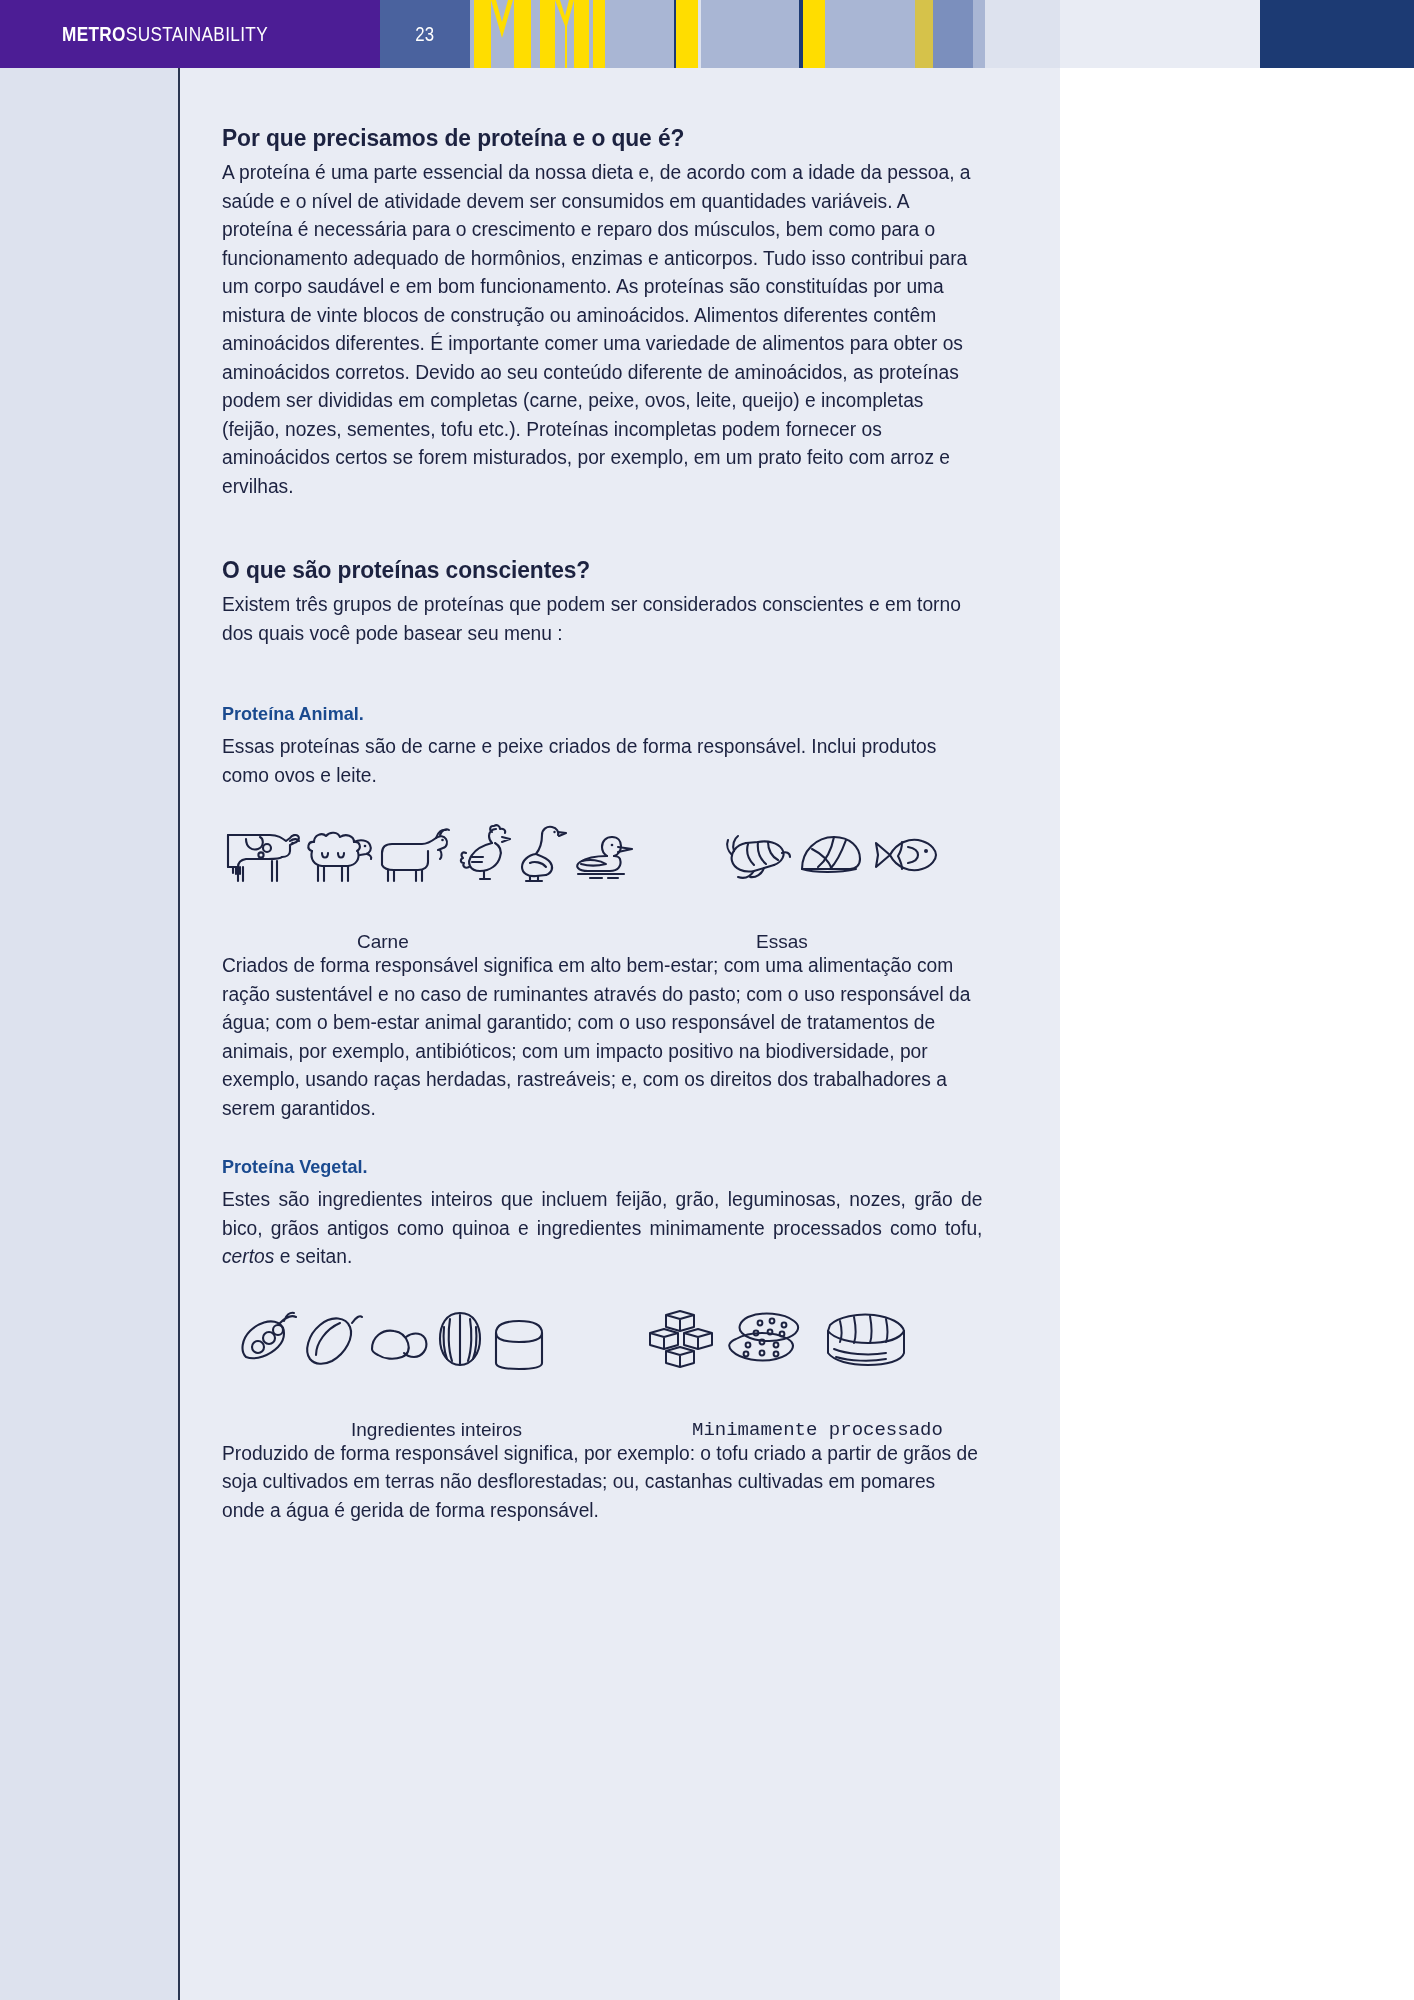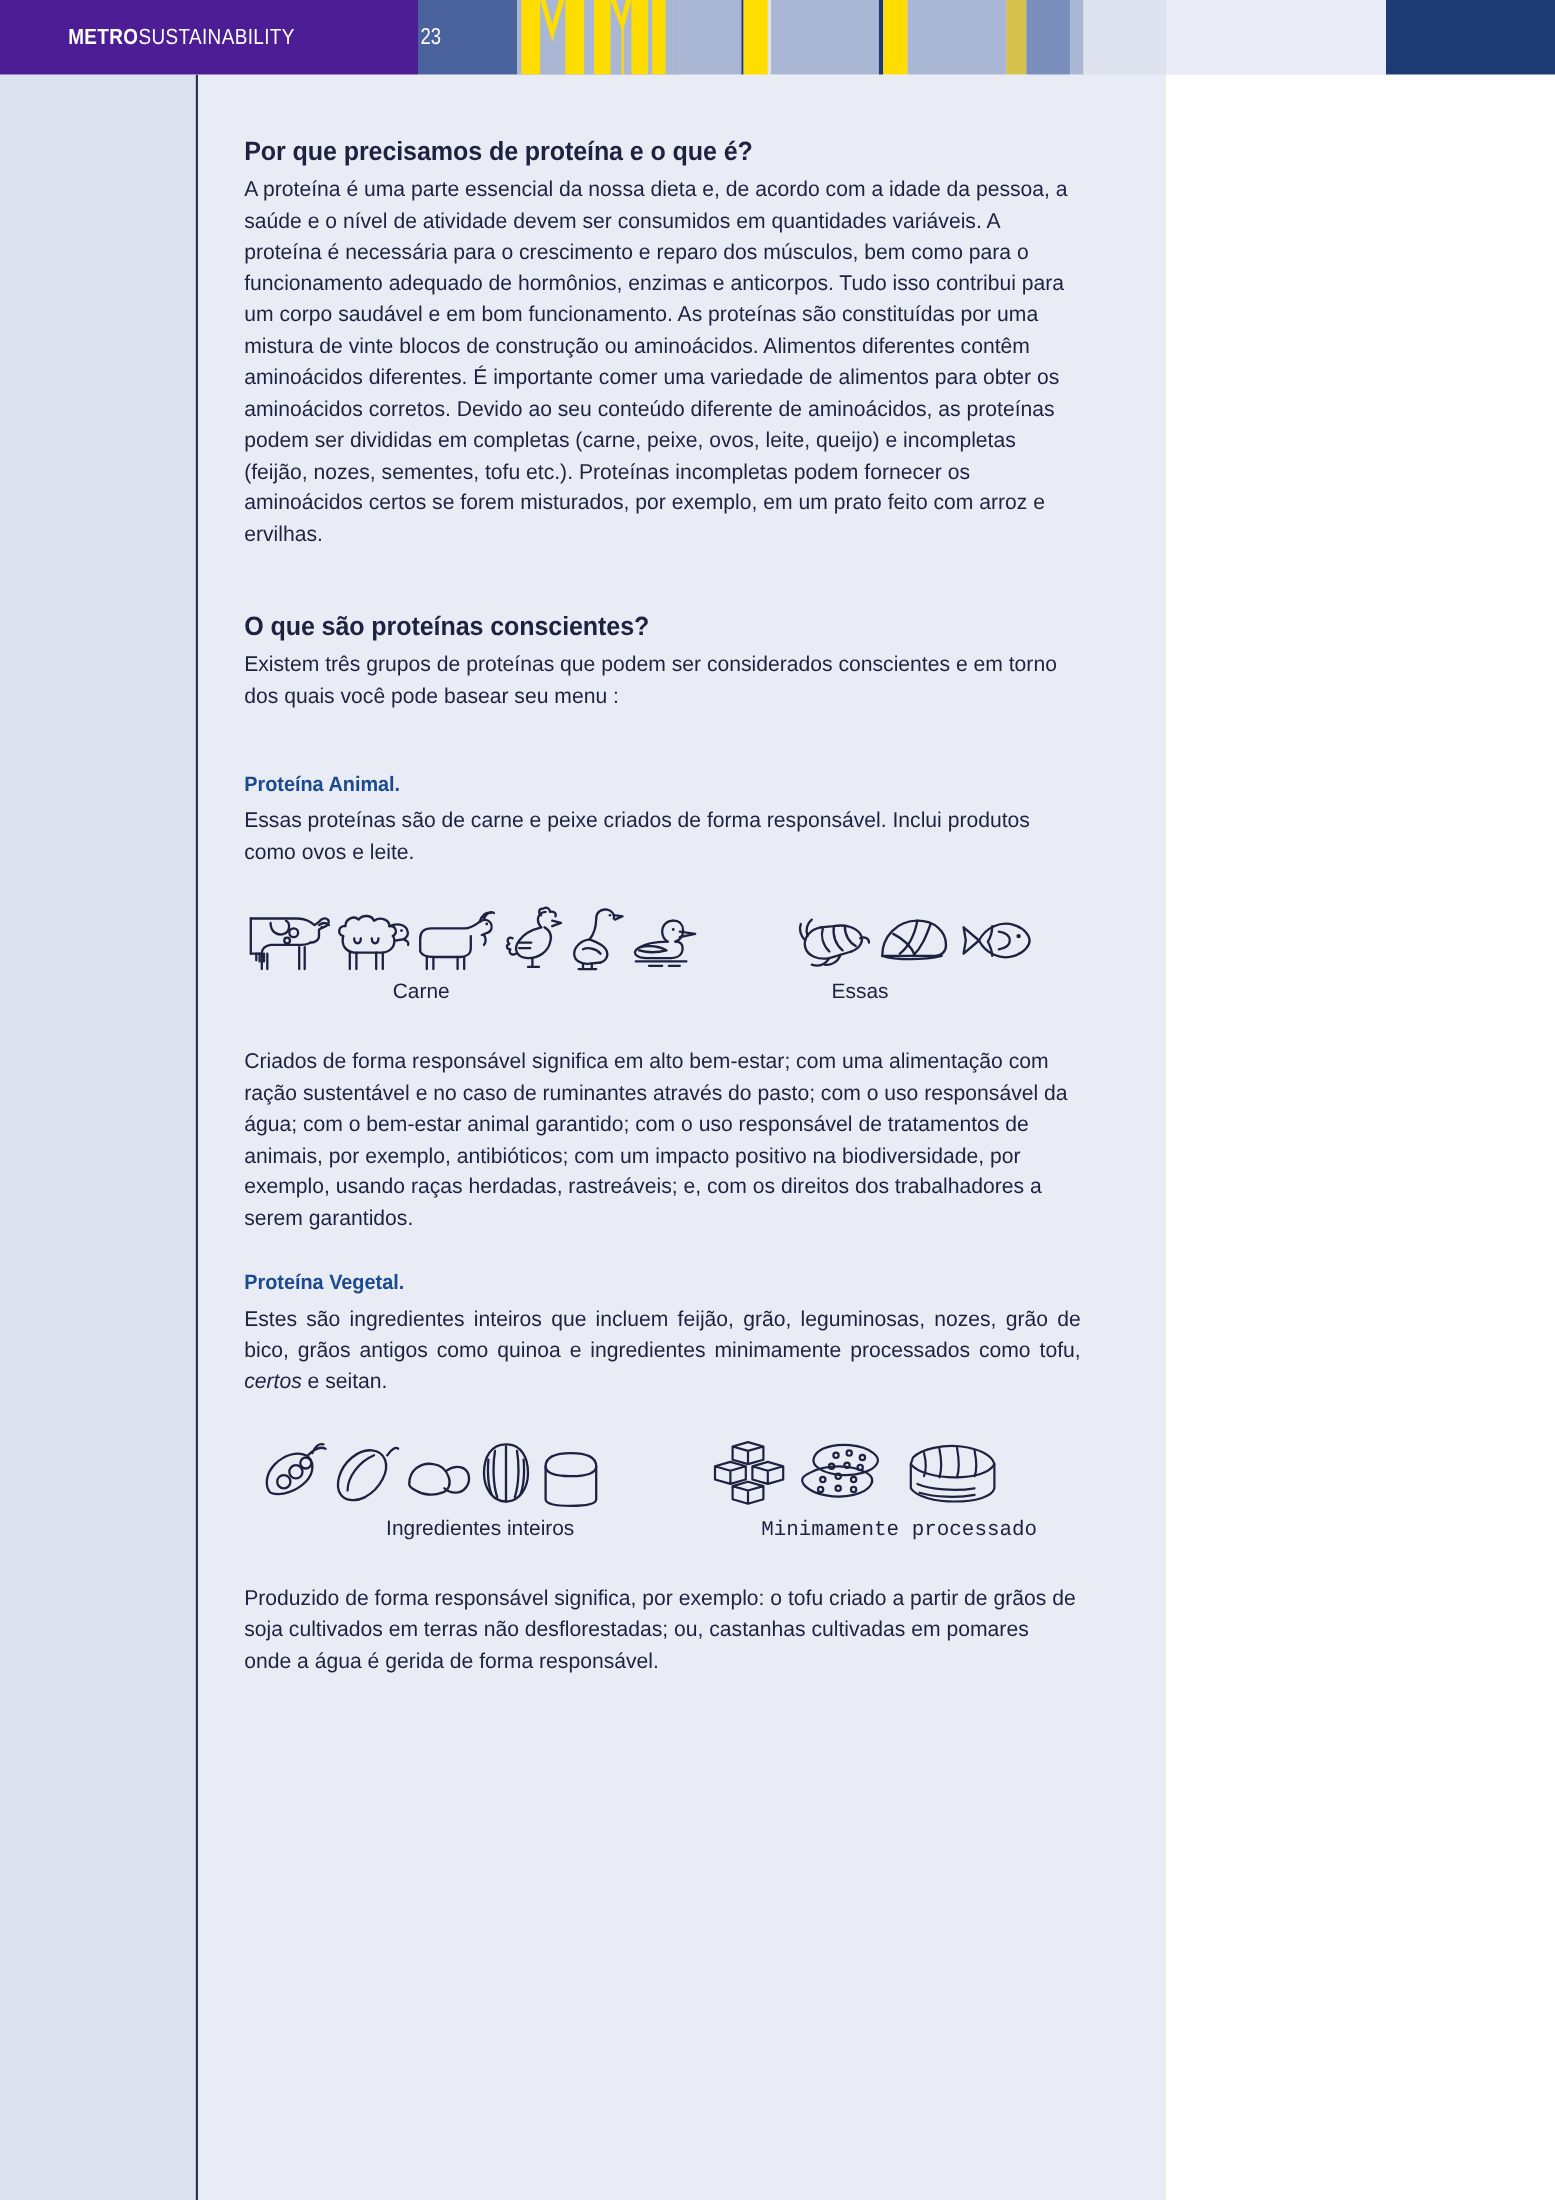--- a/index.html
+++ b/index.html
@@ -76,21 +76,21 @@
     transform-origin: left center;
   }
   .brand b { font-weight: 700; }
   .brand span { font-weight: 400; }
 
   .hdr-pageno {
     left: 380px; width: 90px;
     background: #4a629e;
     display: flex;
     align-items: center;
-    justify-content: flex-start;
+    justify-content: center;
   }
   .hdr-pageno .pno {
     color: #ffffff;
     font-size: 21px;
     font-family: "Liberation Sans Narrow", "Liberation Sans", sans-serif;
     transform: scaleX(0.8);
   }
 
   
   .hdr-my {
@@ -175,21 +175,21 @@
 
   .caption-row {
     display: flex;
     margin-top: 8px;
     font-family: "Liberation Sans Narrow", "Liberation Sans", sans-serif;
     font-size: 19px;
     color: #1c2240;
     height: 26px;
     position: relative;
   }
-  .cap { position: absolute; white-space: nowrap; }
+  .cap { position: absolute; white-space: nowrap; margin-top: 40px; }
   .cap-carne { left: 135px; }
   .cap-peixe { left: 534px; }
   .cap-inteiros { left: 129px; text-align: right; }
   .cap-minproc  { left: 470px; font-family: Liberation Mono, monospace; }
 
   .veg-row { height: 78px; align-items: flex-end; }
   .group-whole { margin-left: 14px; }
   .group-proc  { margin-left: 96px; }
 </style>
 </head>

